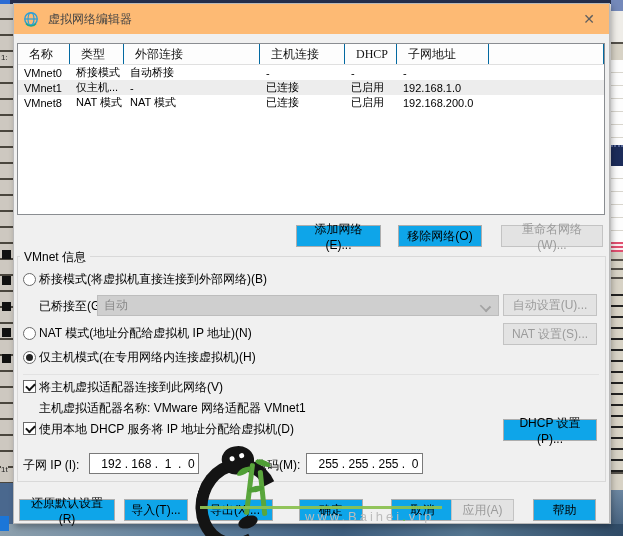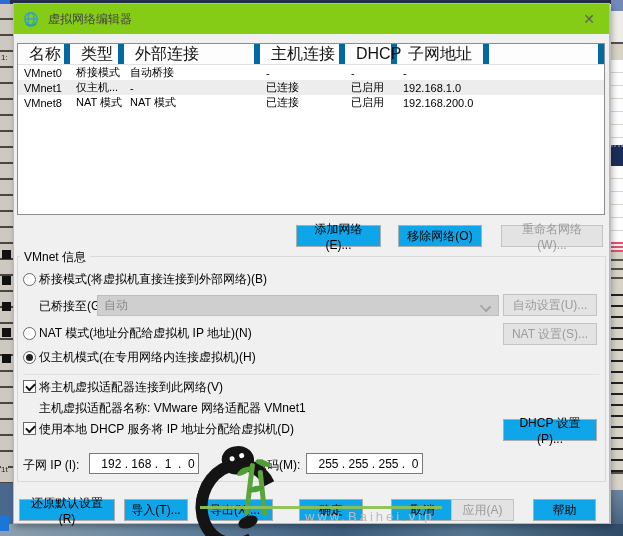--- a/index.html
+++ b/index.html
@@ -30,29 +30,29 @@
   .bg-right .b8{position:absolute;left:0;top:285px;width:12px;height:187px;background:#d8d3c6;
     background-image:repeating-linear-gradient(180deg,transparent 0 9px,#222 9px 11px);}
   .bg-right .b9{position:absolute;left:0;top:472px;width:12px;height:18px;background:#d8d3c6;border-top:2px solid #55514a;}
   .bg-right .b10{position:absolute;left:0;top:490px;width:12px;height:46px;background:linear-gradient(180deg,#6c86a0,#3c5875);}
   .bg-bottom{position:absolute;left:0;top:524px;width:623px;height:12px;
     background:linear-gradient(105deg,#8ea0ad 0%,#60809d 30%,#3f5e7e 55%,#54758f 75%,#2f4a66 100%);}
   .bg-botleft-blue{position:absolute;left:0;top:516px;width:9px;height:15px;background:#1b76d8;}
   
   .dialog{position:absolute;left:13px;top:3px;width:597px;height:521px;background:#f0f0f0;
     border:1px solid #b9b9b9;box-shadow:2px 3px 6px rgba(0,0,0,.3);box-sizing:border-box;}
-  .titlebar{position:absolute;left:0;top:0;width:100%;height:30px;background:#84cc16;display:flex;align-items:center;}
+  .titlebar{position:absolute;left:0;top:0;width:100%;height:30px;background:#fdba74;display:flex;align-items:center;}
   .titlebar .ico{margin-left:9px;width:16px;height:16px;flex:0 0 16px;}
   .titlebar .ttl{margin-left:9px;font-size:12px;color:#444;}
   .close-btn{position:absolute;right:0;top:0;width:40px;height:30px;display:flex;align-items:center;justify-content:center;
     color:#5f5f5f;font-size:14px;cursor:default;}
   
   .nettable{position:absolute;left:3px;top:39px;width:588px;height:172px;background:#fff;border:1px solid #8a8d91;box-sizing:border-box;}
   .thead{display:flex;height:20px;border-bottom:1px solid #e0e0e0;background:#fdfdfd;}
-  .th{font-size:16px;color:#111;display:flex;align-items:center;padding-left:11px;box-sizing:border-box;border-right:6px solid #0369a1;}
+  .th{font-size:12px;color:#111;display:flex;align-items:center;padding-left:11px;box-sizing:border-box;border-right:1px solid #0369a1;font-family:Liberation Serif, serif;}
   .trow{display:flex;height:15px;font-size:11px;color:#000;align-items:center;}
   .trow.sel{background:#ededed;}
   .td{padding-left:6px;box-sizing:border-box;white-space:nowrap;overflow:hidden;}
   .c0{width:52px;} .c1{width:54px;} .c2{width:136px;} .c3{width:85px;} .c4{width:52px;} .c5{width:92px;} .c6{flex:1;}
   
   .btn{position:absolute;height:22px;background:#0ea5e9;border:1px solid #adadad;font-size:12px;color:#000;
     display:flex;align-items:center;justify-content:center;box-sizing:border-box;font-family:inherit;}
   .btn.dis{color:#9b9b9b;border-color:#c3c3c3;background:#e3e3e3;}
   
   .groupbox{position:absolute;left:3px;top:252px;width:589px;height:226px;border:1px solid #d9d9d9;box-sizing:border-box;}

